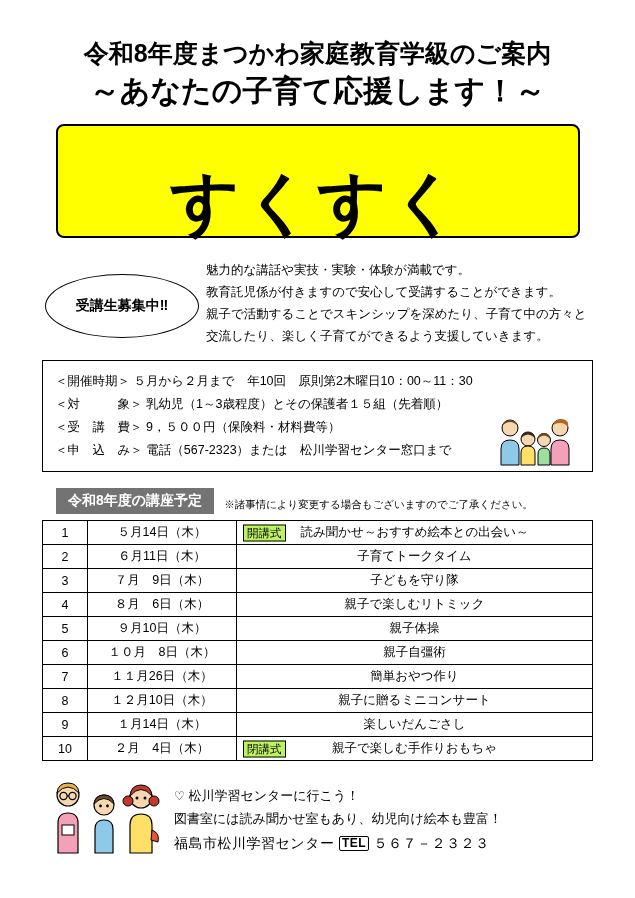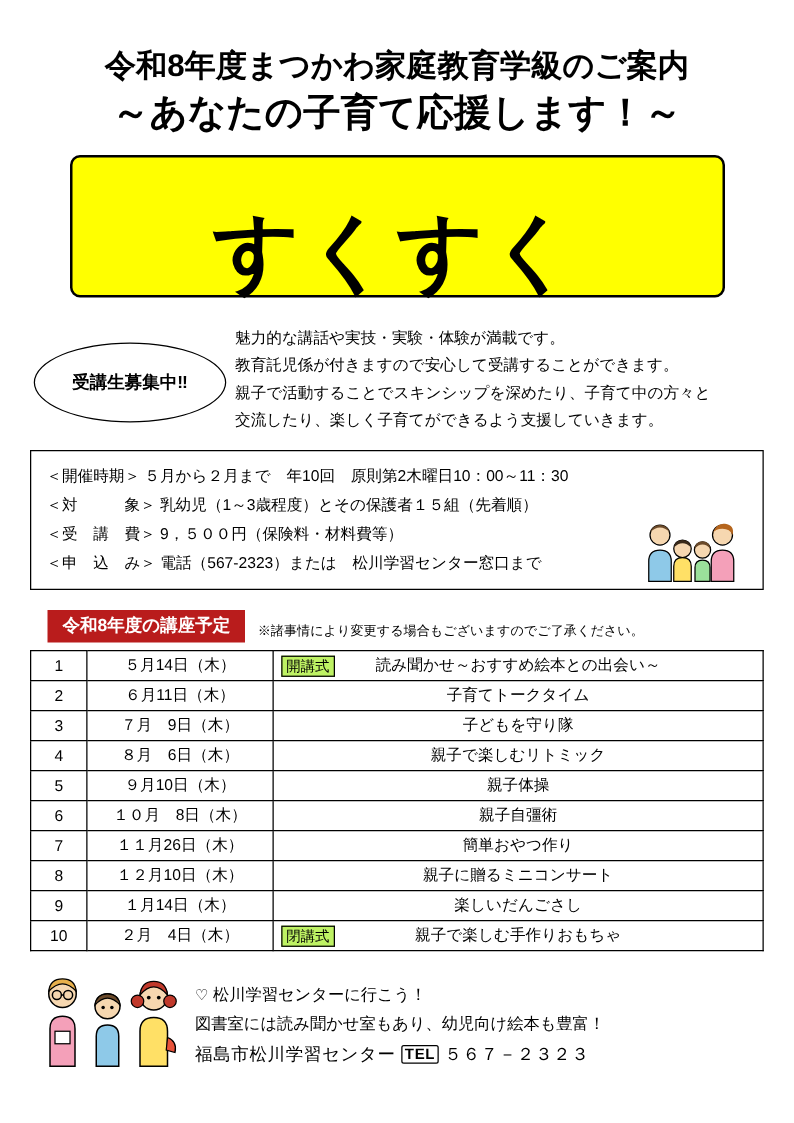--- a/index.html
+++ b/index.html
@@ -13,21 +13,21 @@
     font-family: "Liberation Sans", sans-serif;
     color: #000000;
     overflow: hidden;
     position: relative;
   }
   .page {
     position: relative;
     width: 635px;
     height: 830px;
     box-sizing: border-box;
-    padding: 0 24px;
+    padding: 0 42px;
   }
 
   
   .header {
     text-align: center;
     padding-top: 38px;
   }
   .header-line1 {
     font-size: 25px;
     font-weight: bold;
@@ -129,21 +129,21 @@
     height: 52px;
   }
 
   
   .sched-head {
     margin-top: 16px;
     display: flex;
     align-items: flex-end;
   }
   .sched-title {
-    background: #b91c1c;
+    background: #737373;
     color: #ffffff;
     font-size: 14px;
     font-weight: bold;
     padding: 4px 12px;
     white-space: nowrap;
     margin-left: 14px;
   }
   .sched-note {
     font-size: 10.5px;
     margin-left: 10px;

